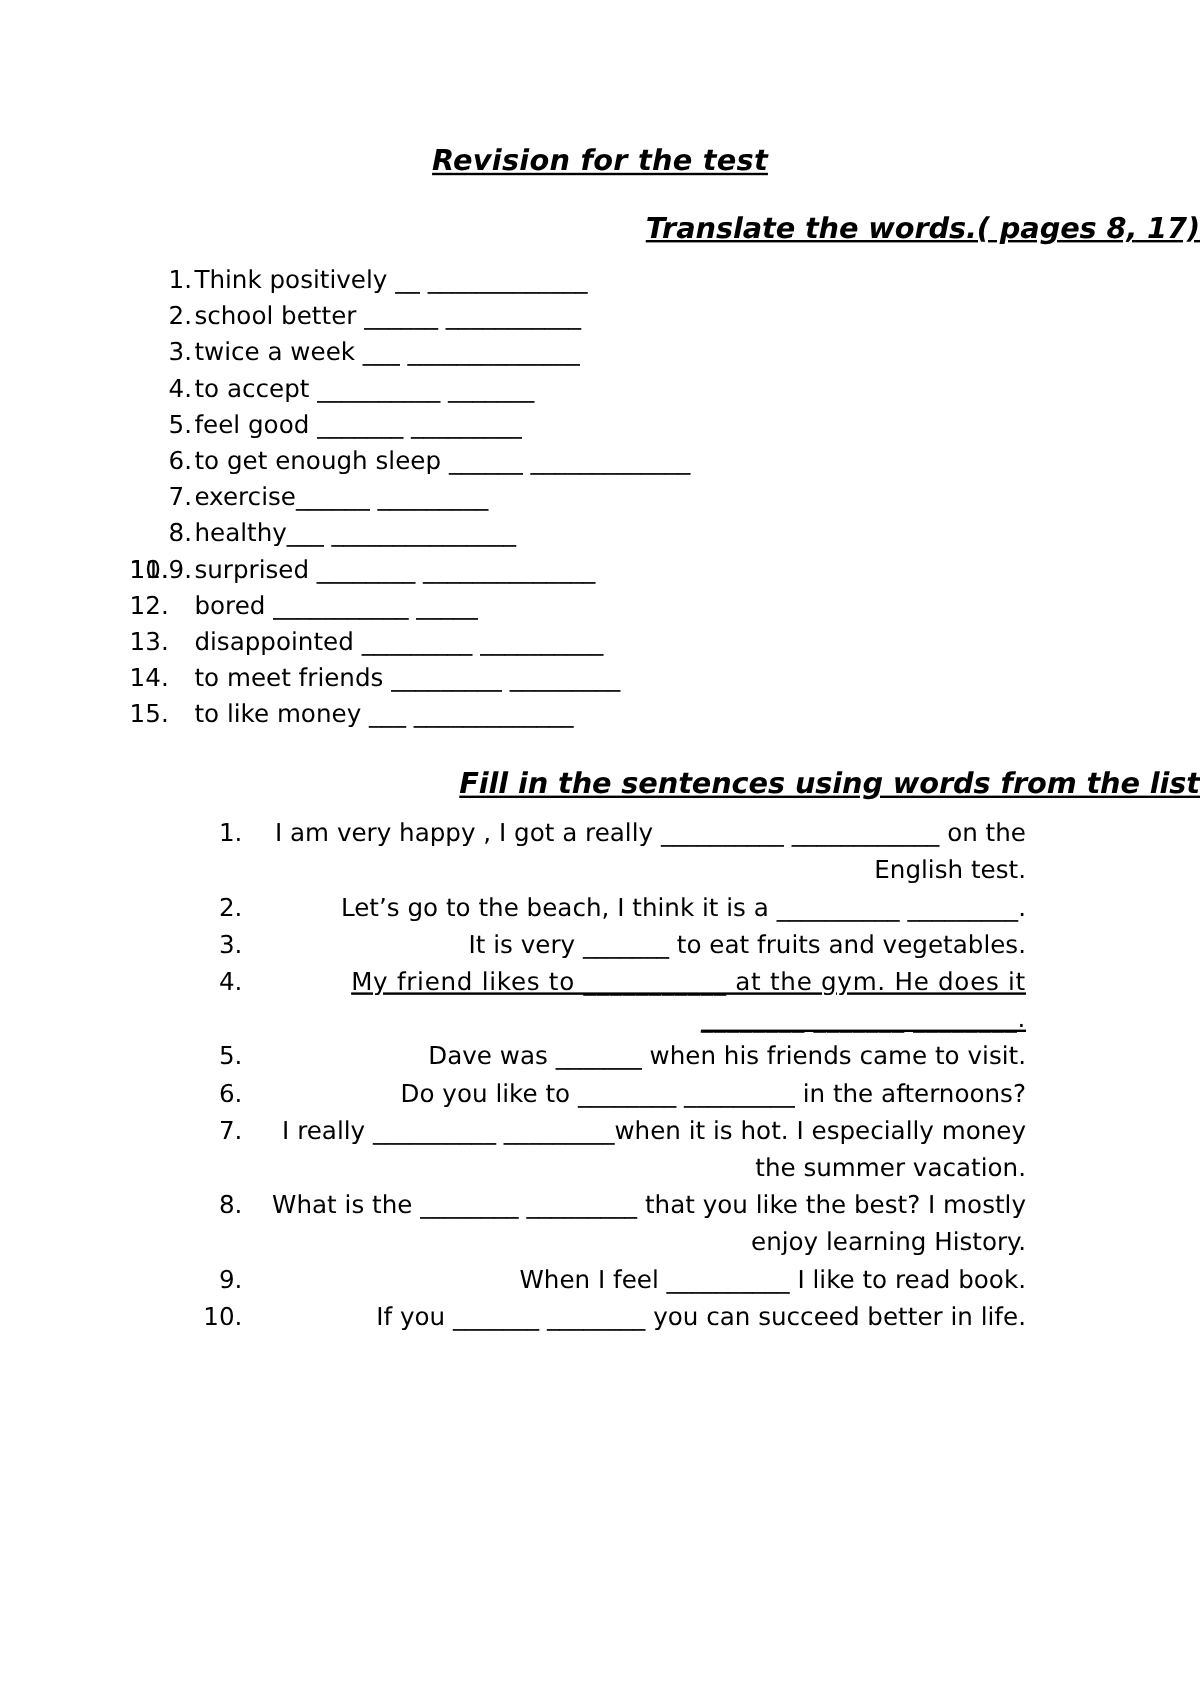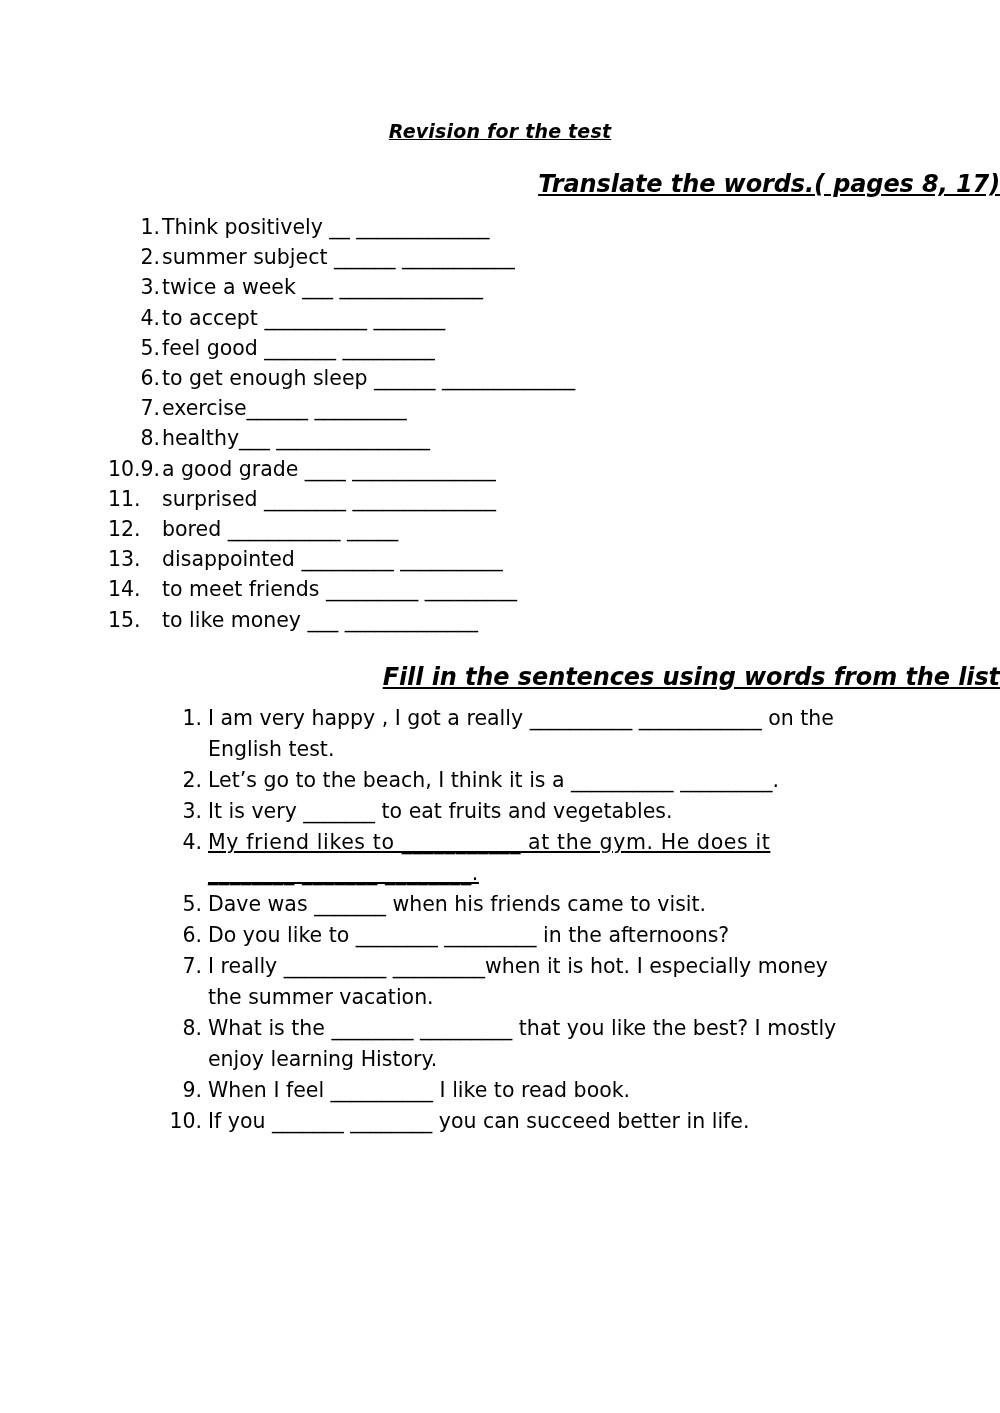--- a/index.html
+++ b/index.html
@@ -19,21 +19,21 @@
     position: relative;
     width: 1000px;
     height: 1413px;
     box-sizing: border-box;
     padding: 0;
   }
   .doc-title {
     text-align: center;
     font-weight: bold;
     font-style: italic;
-    font-size: 19px;
+    font-size: 24px;
     text-decoration: underline;
     margin-top: 120px;
     letter-spacing: 0.2px;
   }
   .section-heading {
     font-weight: bold;
     font-style: italic;
     font-size: 24px;
     text-decoration: underline;
     margin-left: 150px;
@@ -85,46 +85,47 @@
     text-align: left;
   }
   ol.sentence-list li .num {
     position: absolute;
     left: 168px;
     width: 34px;
     text-align: right;
   }
   .sent-text {
     display: block;
+    text-align: right;
   }
   .spaced {
     letter-spacing: 0.6px;
     text-decoration: underline;
   }
 </style>
 </head>
 <body>
 
 <div class="page">
 
   <div class="doc-title">Revision for the test</div>
 
   <div class="section-heading">Translate the words.( pages 8, 17)</div>
 
   <ol class="word-list">
     <li><span class="num">1.</span><span>Think positively __ _____________</span></li>
-    <li><span class="num">2.</span><span>summer subject ______ ___________</span></li>
+    <li><span class="num">2.</span><span>school better ______ ___________</span></li>
     <li><span class="num">3.</span><span>twice a week ___ ______________</span></li>
     <li><span class="num">4.</span><span>to accept __________ _______</span></li>
     <li><span class="num">5.</span><span>feel good _______ _________</span></li>
     <li><span class="num">6.</span><span>to get enough sleep ______ _____________</span></li>
     <li><span class="num">7.</span><span>exercise______ _________</span></li>
     <li><span class="num">8.</span><span>healthy___ _______________</span></li>
     <li><span class="num">9.</span></li>
-    <li><span class="num wide">10.</span><span>a good grade ____ ______________</span></li>
+    <li><span class="num wide">10.</span></li>
     <li><span class="num wide">11.</span><span>surprised ________ ______________</span></li>
     <li><span class="num wide">12.</span><span>bored ___________ _____</span></li>
     <li><span class="num wide">13.</span><span>disappointed _________ __________</span></li>
     <li><span class="num wide">14.</span><span>to meet friends _________ _________</span></li>
     <li><span class="num wide">15.</span><span>to like money ___ _____________</span></li>
   </ol>
 
   <div class="section-heading second">Fill in the sentences using words from the list</div>
 
   <ol class="sentence-list">

